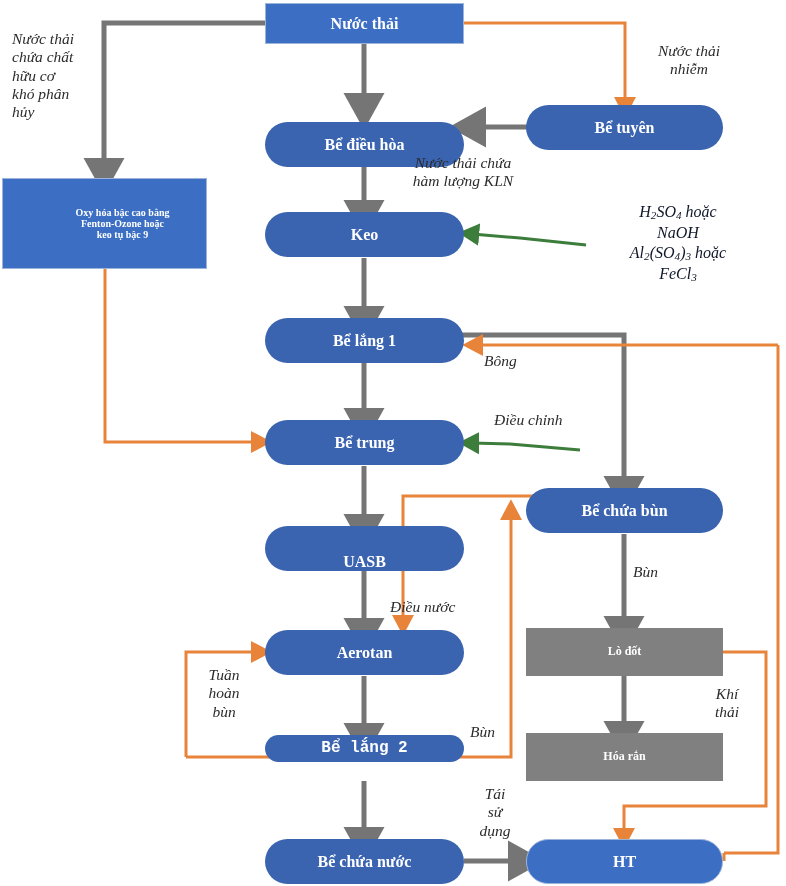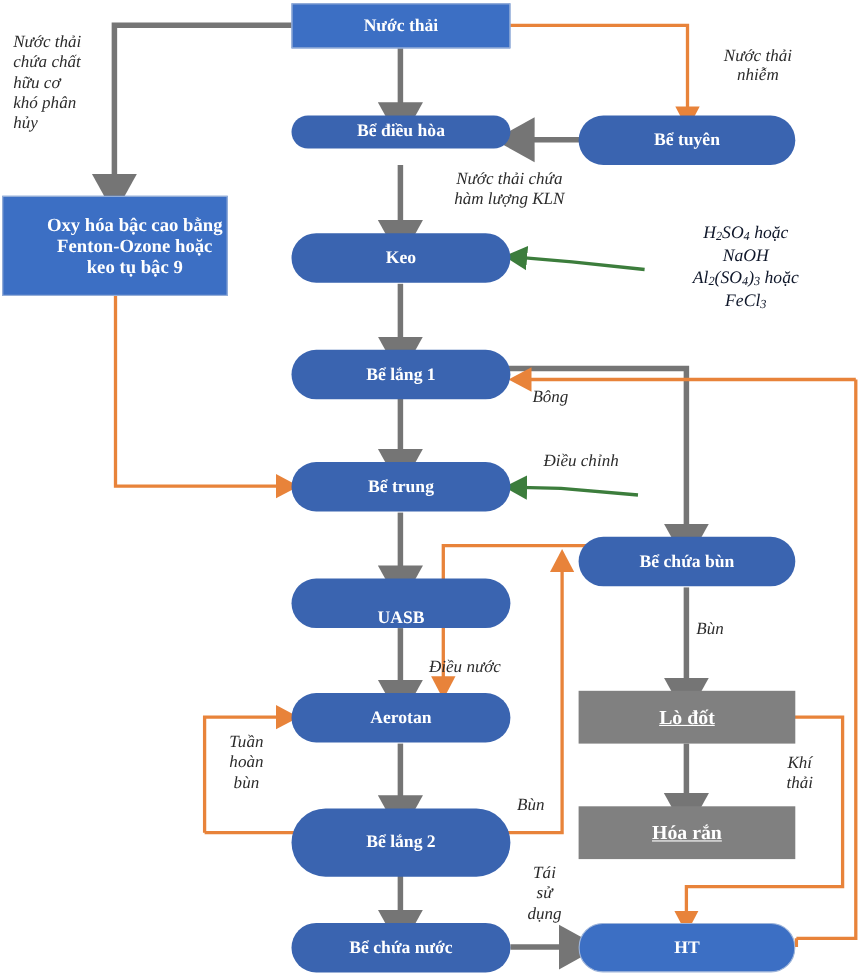--- a/index.html
+++ b/index.html
@@ -6,22 +6,22 @@
   body{width:786px;height:886px;position:relative;overflow:hidden;
        font-family:"Liberation Serif","DejaVu Serif",serif;}
   #canvas{position:absolute;left:0;top:0;width:786px;height:886px;}
   svg.edges{position:absolute;left:0;top:0;width:786px;height:886px;pointer-events:none;}
 
   .node{position:absolute;box-sizing:border-box;display:flex;align-items:center;
         justify-content:center;text-align:center;color:#ffffff;font-weight:bold;
         font-family:"Liberation Serif","DejaVu Serif",serif;line-height:1.12;}
   .pill{background:#3A64B0;border-radius:999px;font-size:16px;}
   .rect-blue{background:#3C6FC4;border:1px solid #9DB4DA;font-size:16px;}
-  .rect-gray{background:#808080;font-size:18px;text-decoration:underline;}
-  .box-multiline{font-size:17px;padding-left:36px;}
+  .rect-gray{background:#808080;font-size:12px;}
+  .box-multiline{font-size:10px;padding-left:36px;}
 
   .lbl{position:absolute;color:#2b2b2b;font-style:italic;font-size:15.5px;
        line-height:1.18;font-family:"Liberation Serif","DejaVu Serif",serif;
        white-space:pre-line;}
   .lbl.center{text-align:center;}
   .lbl.left{text-align:left;}
   .chem{position:absolute;color:#0f172a;font-style:italic;font-size:16px;
         line-height:1.22;text-align:center;
         font-family:"Liberation Serif","DejaVu Serif",serif;}
   .chem sub{font-size:0.7em;font-style:italic;vertical-align:-0.22em;}
@@ -83,21 +83,21 @@
   <div class="node rect-blue" style="left:265px;top:3px;width:199px;height:41px;">
     <span>Nước thải</span>
   </div>
 
   <div class="node rect-blue box-multiline" style="left:2px;top:178px;width:205px;height:91px;flex-direction:column;">
     <span>Oxy hóa bậc cao bằng</span>
     <span>Fenton-Ozone hoặc</span>
     <span>keo tụ bậc 9</span>
   </div>
 
-  <div class="node pill" style="left:265px;top:105px;width:199px;height:30px;">
+  <div class="node pill" style="left:265px;top:122px;width:199px;height:45px;">
     <span>Bể điều hòa</span>
   </div>
 
   <div class="node pill" style="left:526px;top:105px;width:197px;height:45px;">
     <span>Bể tuyên</span>
   </div>
 
   <div class="node pill" style="left:265px;top:212px;width:199px;height:45px;">
     <span>Keo</span>
   </div>
@@ -111,21 +111,21 @@
   </div>
 
   <div class="node pill" style="left:265px;top:526px;width:199px;height:45px;align-items:flex-end;">
     <span>UASB</span>
   </div>
 
   <div class="node pill" style="left:265px;top:630px;width:199px;height:45px;">
     <span>Aerotan</span>
   </div>
 
-  <div class="node pill" style="left:265px;top:735px;width:199px;height:62px;">
+  <div class="node pill" style="left:265px;top:735px;width:199px;height:27px;font-family:Liberation Mono, monospace;">
     <span>Bể lắng 2</span>
   </div>
 
   <div class="node pill" style="left:265px;top:839px;width:199px;height:45px;">
     <span>Bể chứa nước</span>
   </div>
 
   <div class="node pill" style="left:526px;top:488px;width:197px;height:45px;">
     <span>Bể chứa bùn</span>
   </div>

